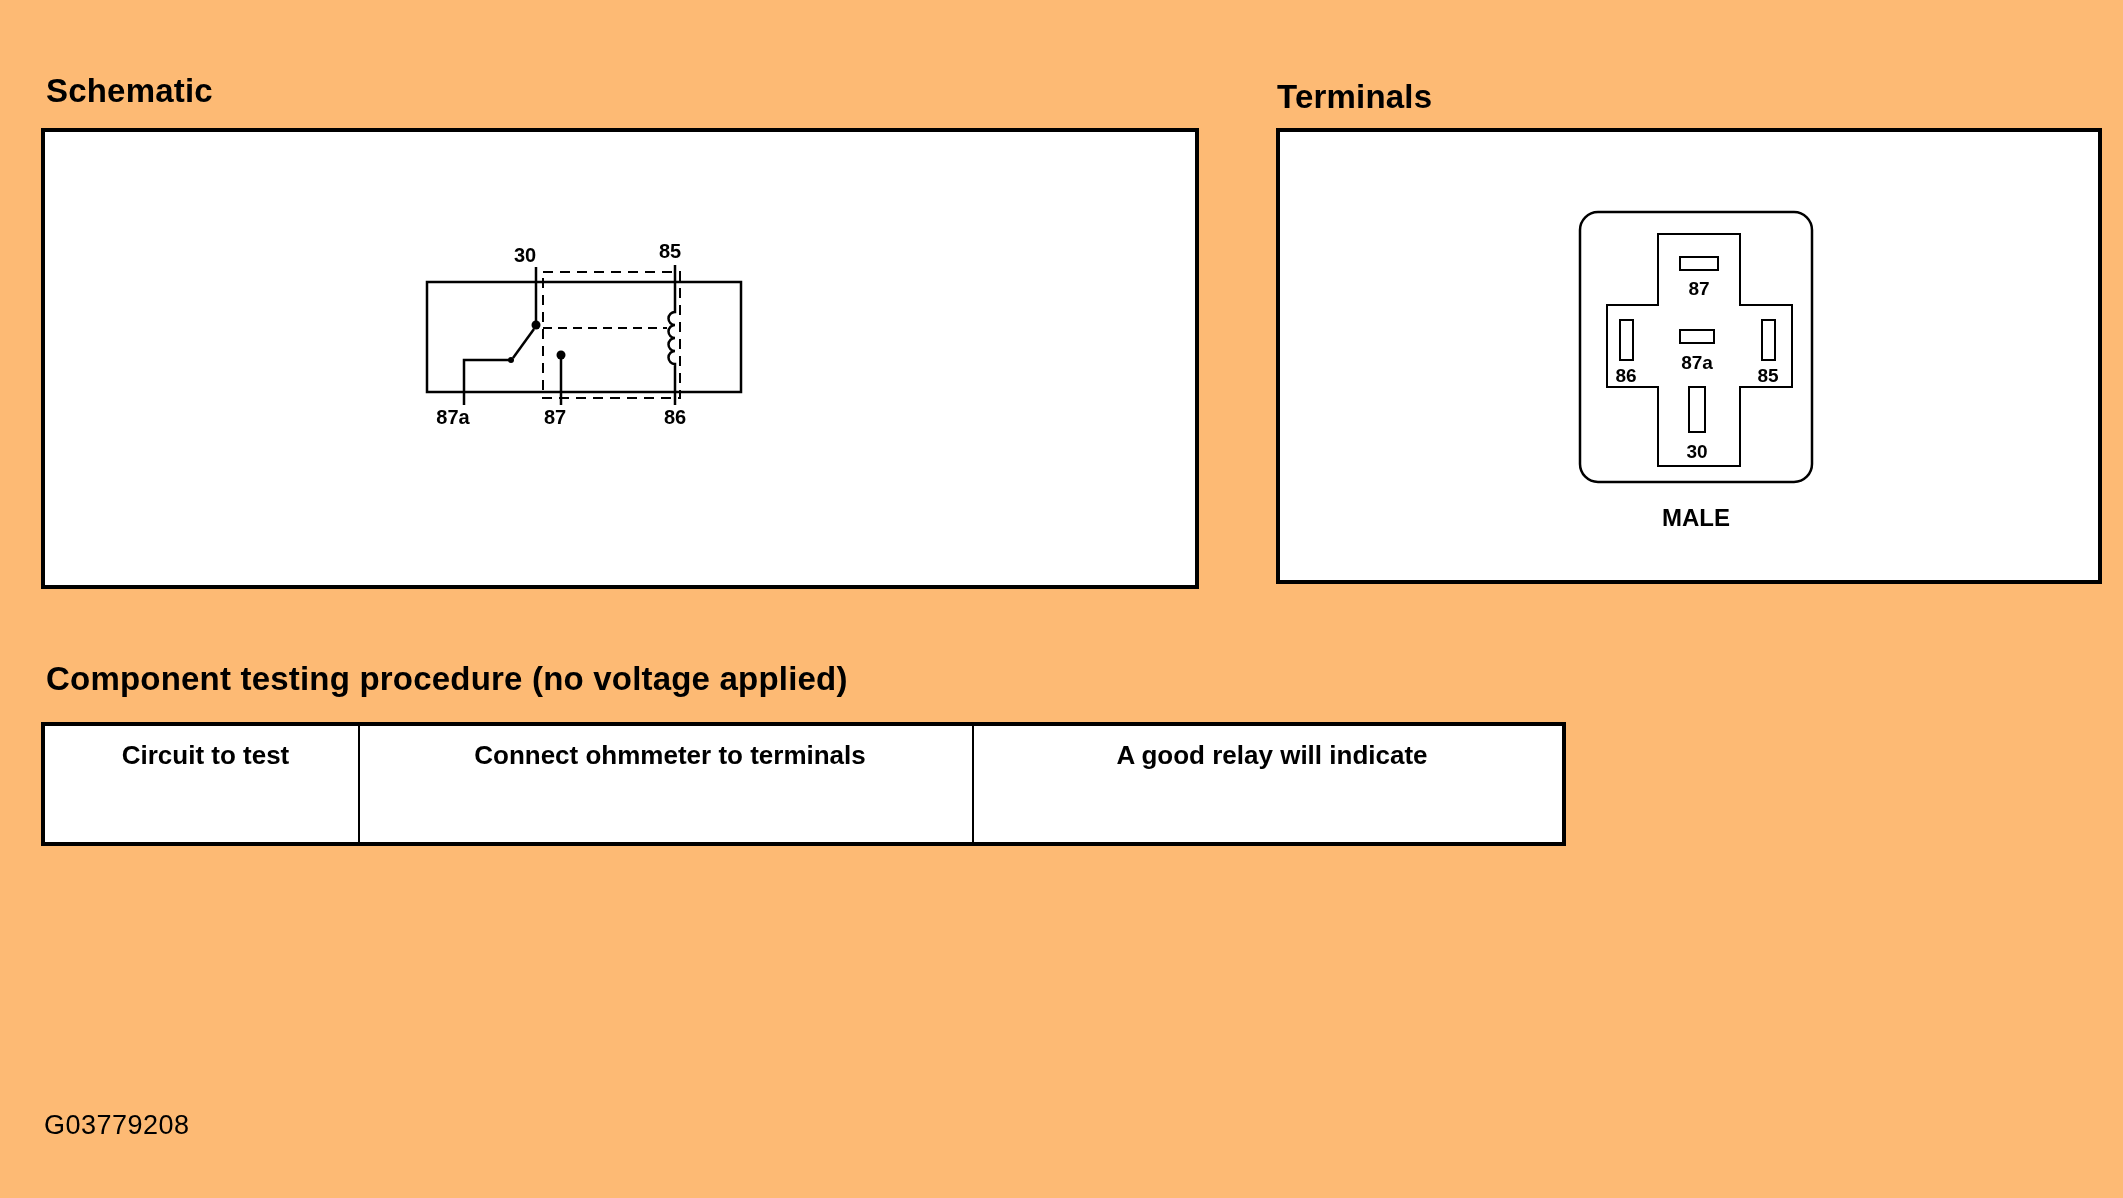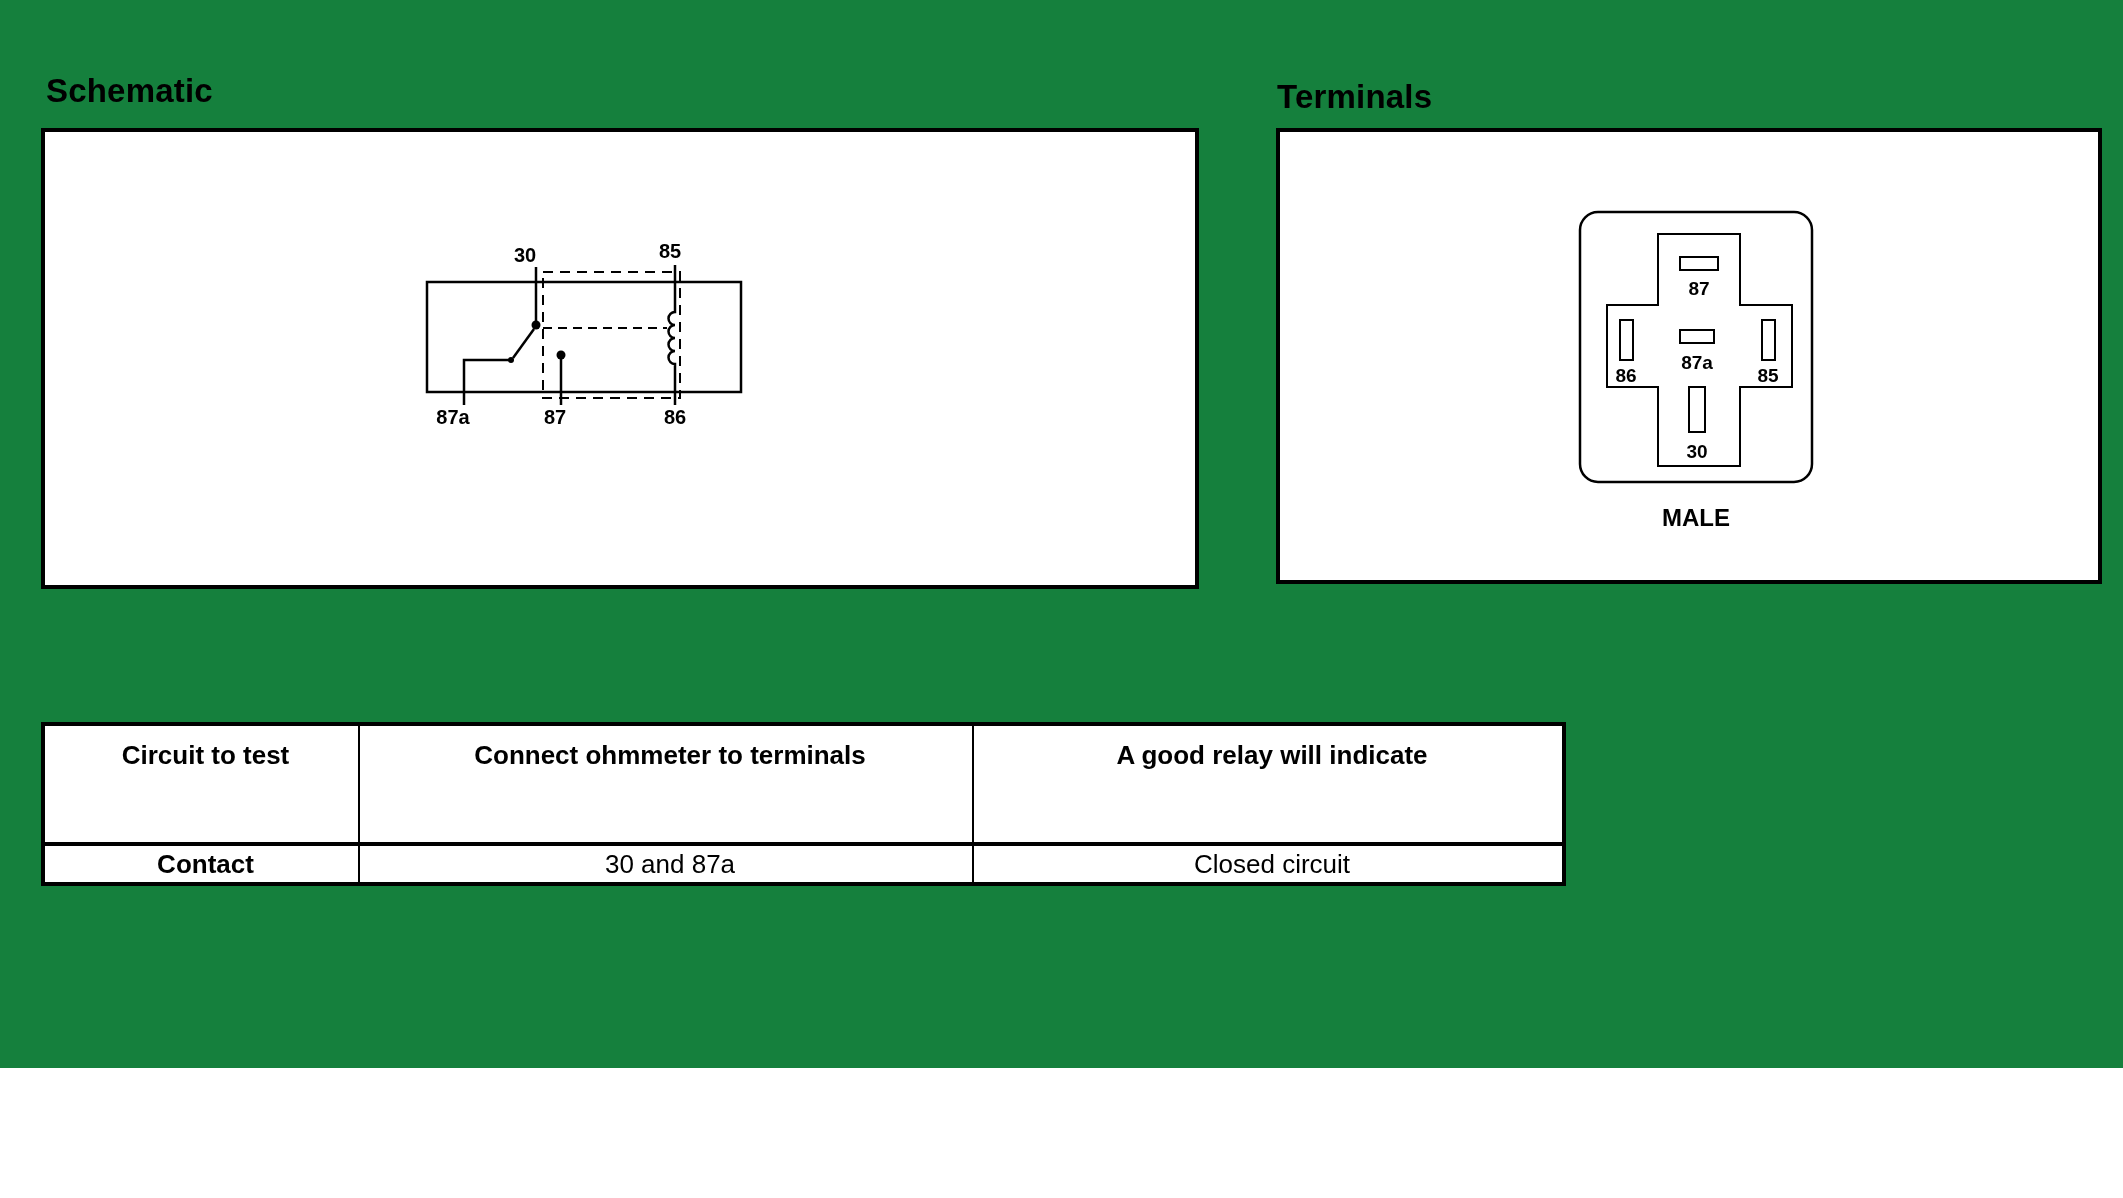--- a/index.html
+++ b/index.html
@@ -4,22 +4,22 @@
 <style>
   * { margin: 0; padding: 0; box-sizing: border-box; }
   html, body { background: #fff; }
   body {
     font-family: "Liberation Sans", sans-serif;
     color: #000;
   }
   .page {
     position: relative;
     width: 2123px;
-    height: 1068px;
-    background: #15803d;
+    height: 1198px;
+    background: #fdba74;
     overflow: hidden;
   }
   .title {
     position: absolute;
     font-size: 33px;
     font-weight: bold;
     letter-spacing: 0.2px;
     white-space: nowrap;
   }
   .schematic-title { left: 46px; top: 72px; }
@@ -131,38 +131,34 @@
       <text x="419" y="163" font-size="19" text-anchor="middle">87</text>
       <text x="417" y="237" font-size="19" text-anchor="middle">87a</text>
       <text x="346" y="250" font-size="19" text-anchor="middle">86</text>
       <text x="488" y="250" font-size="19" text-anchor="middle">85</text>
       <text x="417" y="326" font-size="19" text-anchor="middle">30</text>
 
       <text x="416" y="394" font-size="24" text-anchor="middle">MALE</text>
     </svg>
   </div>
 
+  <div class="title table-title">Component testing procedure (no voltage applied)</div>
 
   <table class="test-table">
     <colgroup>
       <col style="width:316px">
       <col style="width:614px">
       <col style="width:591px">
     </colgroup>
     <thead>
       <tr>
         <th>Circuit to test</th>
         <th>Connect ohmmeter to terminals</th>
         <th>A good relay will indicate</th>
       </tr>
     </thead>
     <tbody>
-      <tr>
-        <td class="circuit">Contact</td>
-        <td>30 and 87a</td>
-        <td>Closed circuit</td>
-      </tr>
     </tbody>
   </table>
 
   <div class="footer-code">G03779208</div>
 
 </div>
 
 </body></html>

